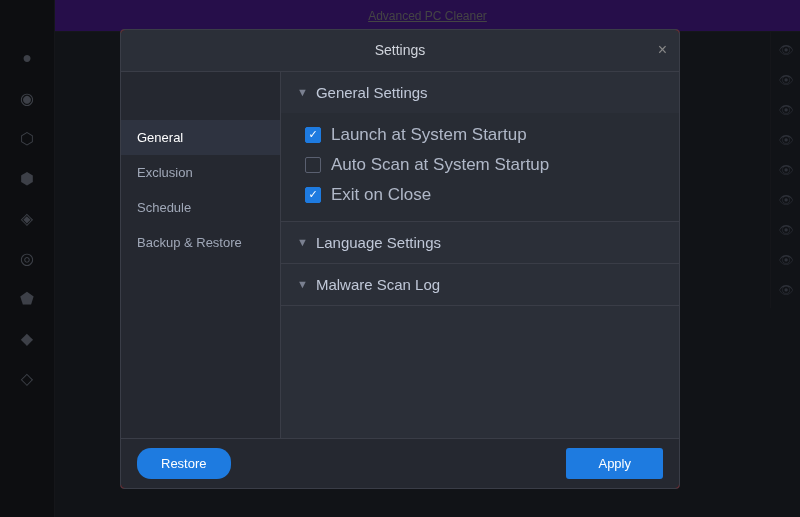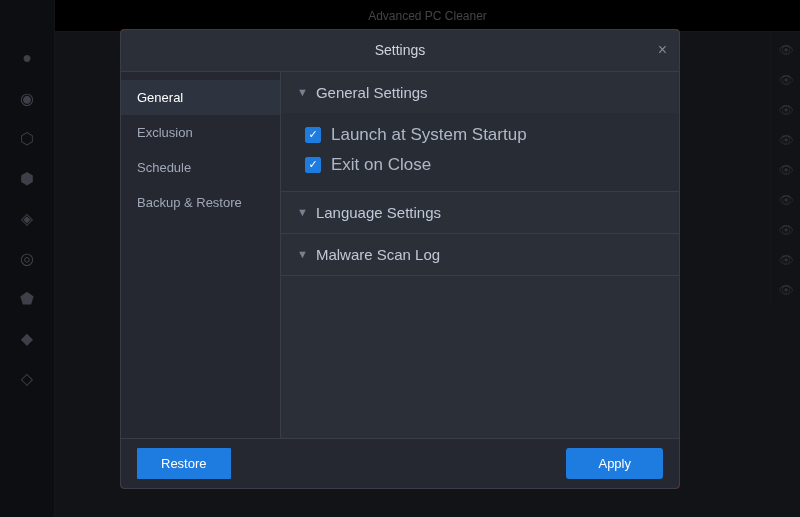--- a/index.html
+++ b/index.html
@@ -42,27 +42,28 @@
       font-size: 16px;
     }
 
     .app-content {
       flex: 1;
       background: #22262e;
     }
 
     .titlebar {
       height: 32px;
-      background: #000000;
+      background: #4c1d95;
       display: flex;
       align-items: center;
       justify-content: center;
       color: #888;
       font-size: 12px;
       border-bottom: 1px solid #2a2d35;
+      text-decoration: underline;
     }
 
     
     .right-icons {
       position: absolute;
       right: 0;
       top: 32px;
       width: 30px;
       background: #22262e;
       border-left: 1px solid #2a2d35;
@@ -150,20 +151,21 @@
     .nav-item {
       padding: 10px 16px;
       color: #a0a8b8;
       font-size: 13px;
       cursor: pointer;
     }
 
     .nav-item.active {
       background: #2e3340;
       color: #ffffff;
+      margin-top: 40px;
     }
 
     
     .modal-content {
       flex: 1;
       background: #2b2f38;
       padding: 0;
       overflow-y: auto;
     }
 
@@ -247,21 +249,21 @@
       align-items: center;
       justify-content: space-between;
       padding: 0 16px;
       border-radius: 0 0 4px 4px;
     }
 
     .btn-restore {
       background: #1e7be0;
       color: #fff;
       border: none;
-      border-radius: 1px;
+      border-radius: 14px;
       padding: 8px 24px;
       font-size: 13px;
       cursor: pointer;
     }
 
     .btn-apply {
       background: #1e7be0;
       color: #fff;
       border: none;
       border-radius: 3px;
@@ -338,20 +340,25 @@
           </div>
           <div class="section-body">
 
             <div class="checkbox-item">
               <div class="checkbox-box checked">
                 <span class="checkbox-check">✓</span>
               </div>
               <span class="checkbox-label">Launch at System Startup</span>
             </div>
 
+            <div class="checkbox-item">
+              <div class="checkbox-box unchecked">
+              </div>
+              <span class="checkbox-label">Auto Scan at System Startup</span>
+            </div>
 
             <div class="checkbox-item">
               <div class="checkbox-box checked">
                 <span class="checkbox-check">✓</span>
               </div>
               <span class="checkbox-label">Exit on Close</span>
             </div>
 
           </div>
         </div>

